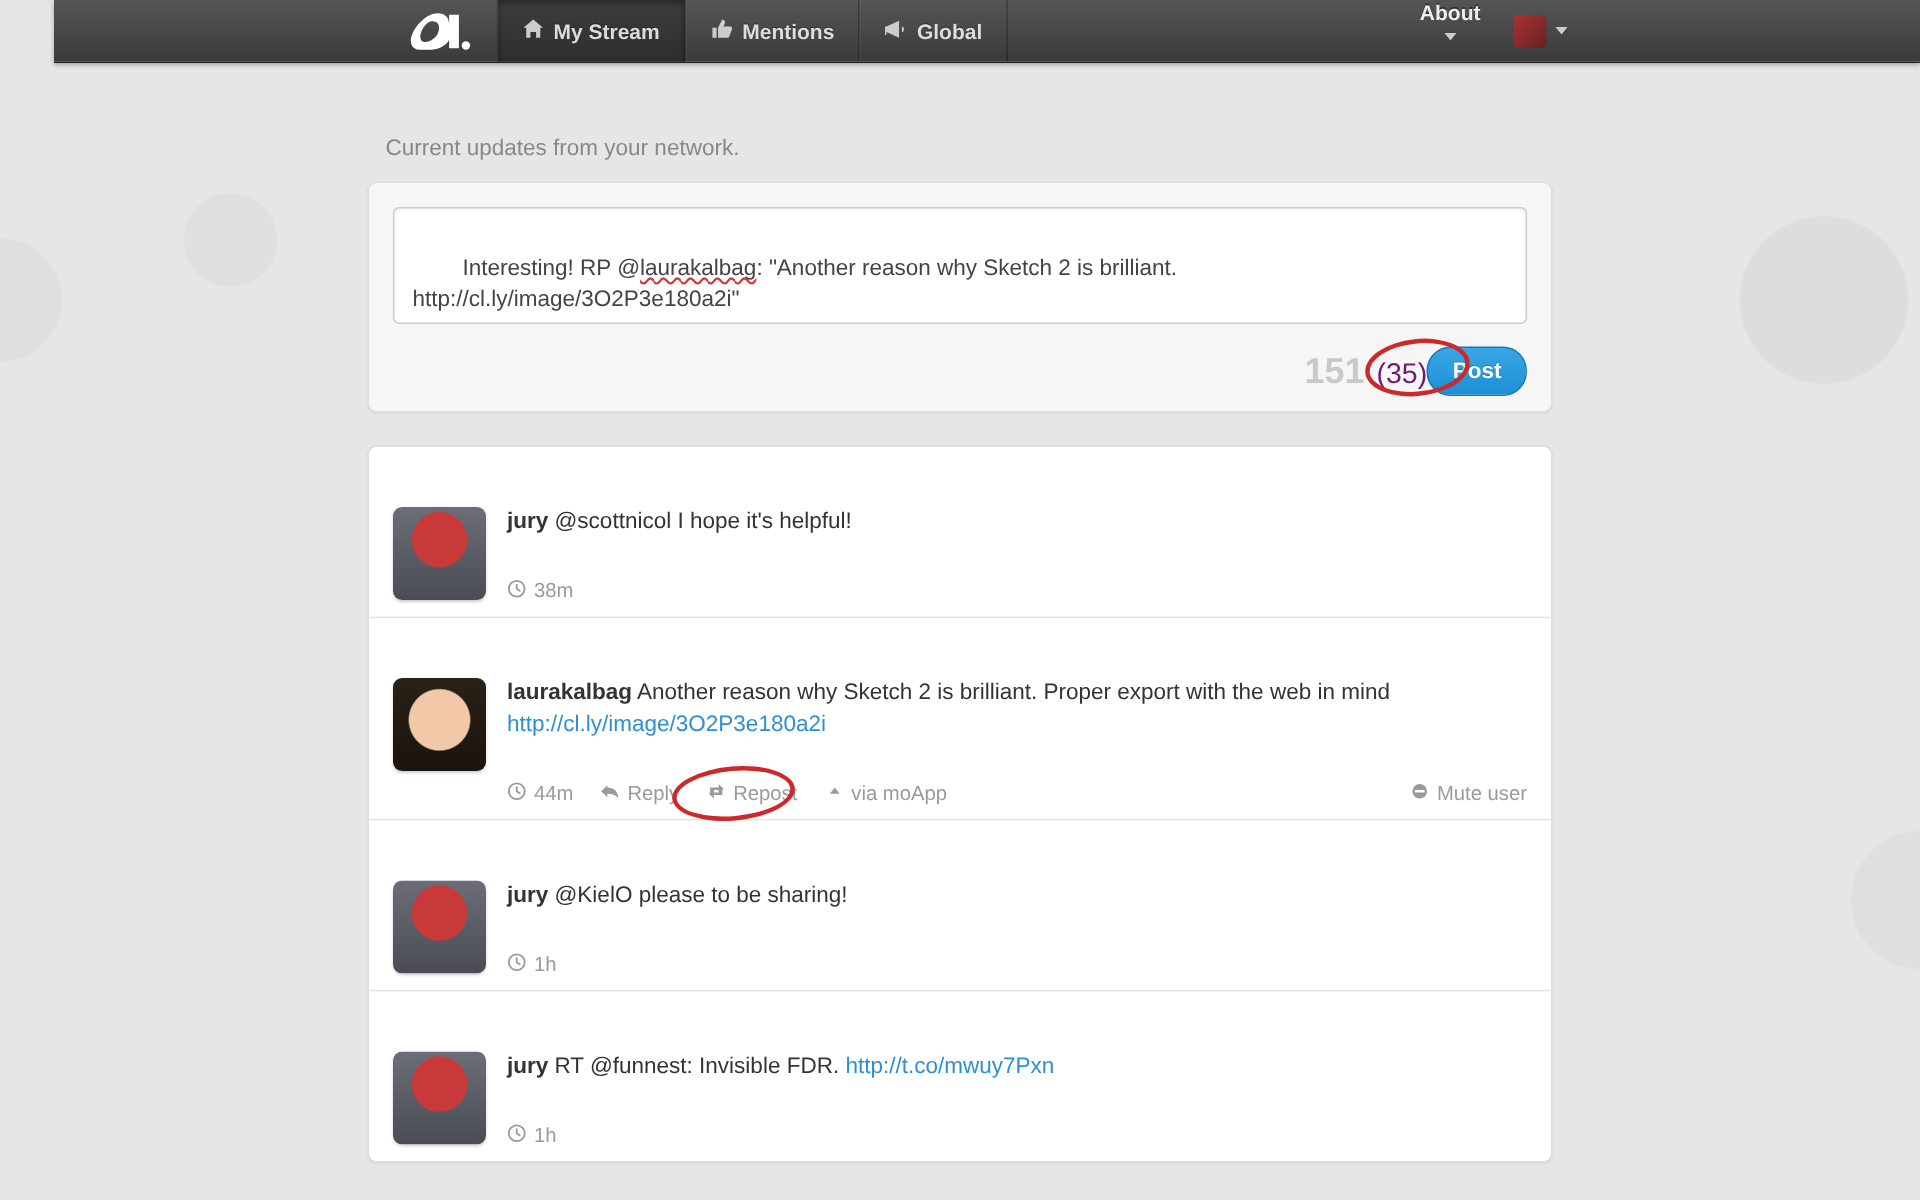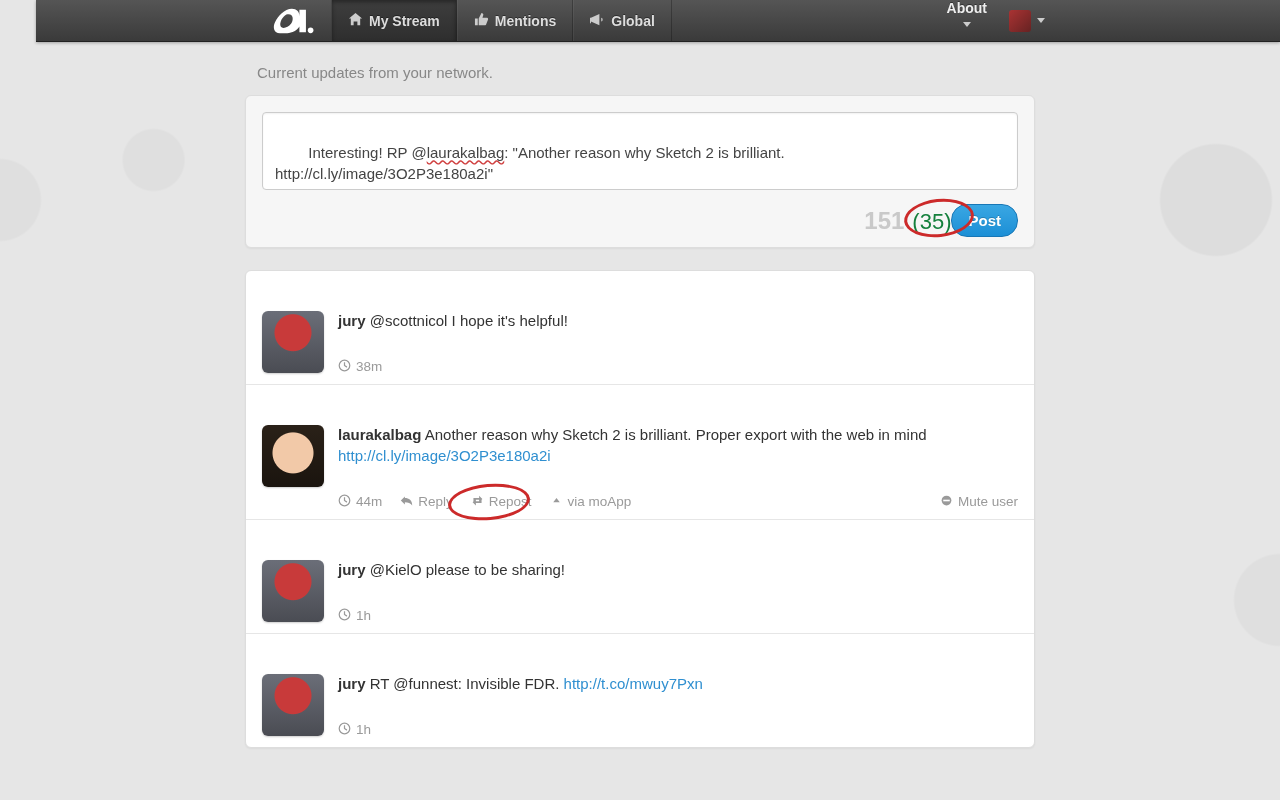--- a/index.html
+++ b/index.html
@@ -73,21 +73,21 @@
 }
 .avatar-menu .av {
   width:22px; height:22px; border-radius:3px;
   background: linear-gradient(135deg,#a33,#622);
 }
 .container {
   width: 790px;
   margin: 0 auto;
 }
 .subtitle {
-  color: #888; font-size: 15px; padding: 22px 0 10px 12px;
+  color: #888; font-size: 15px; padding: 22px 0 10px 12px; margin-top: 26px;
 }
 .composer {
   background:#f6f6f6;
   border:1px solid #ddd;
   border-radius:6px;
   box-shadow: 0 1px 2px rgba(0,0,0,.05);
   padding: 16px 16px 10px 16px;
   margin-top: 4px;
 }
 .composer textarea {
@@ -96,21 +96,21 @@
   padding:10px 12px; font-size:15px; color:#444;
   font-family: inherit;
   box-shadow: inset 0 1px 2px rgba(0,0,0,.06);
 }
 .composer-bar {
   display:flex; align-items:center; justify-content:flex-end;
   padding-top:10px;
 }
 .counters { display:flex; align-items:baseline; gap:8px; position:relative; }
 .count-main { font-size:24px; font-weight:bold; color:#c9c9c9; }
-.count-quote { font-size:22px; color:#15803d; }
+.count-quote { font-size:19px; color:#701a75; }
 .ring1 {
   position:absolute; width:70px; height:38px;
   border:3px solid #cc2a2a; border-radius:50%;
   left:40px; top:-8px; transform: rotate(-6deg);
   pointer-events:none;
 }
 .post-btn {
   background: linear-gradient(#3aa7e3,#1c8fd6);
   color:#fff; font-weight:bold; font-size:15px;
   border:1px solid #1877b6;

